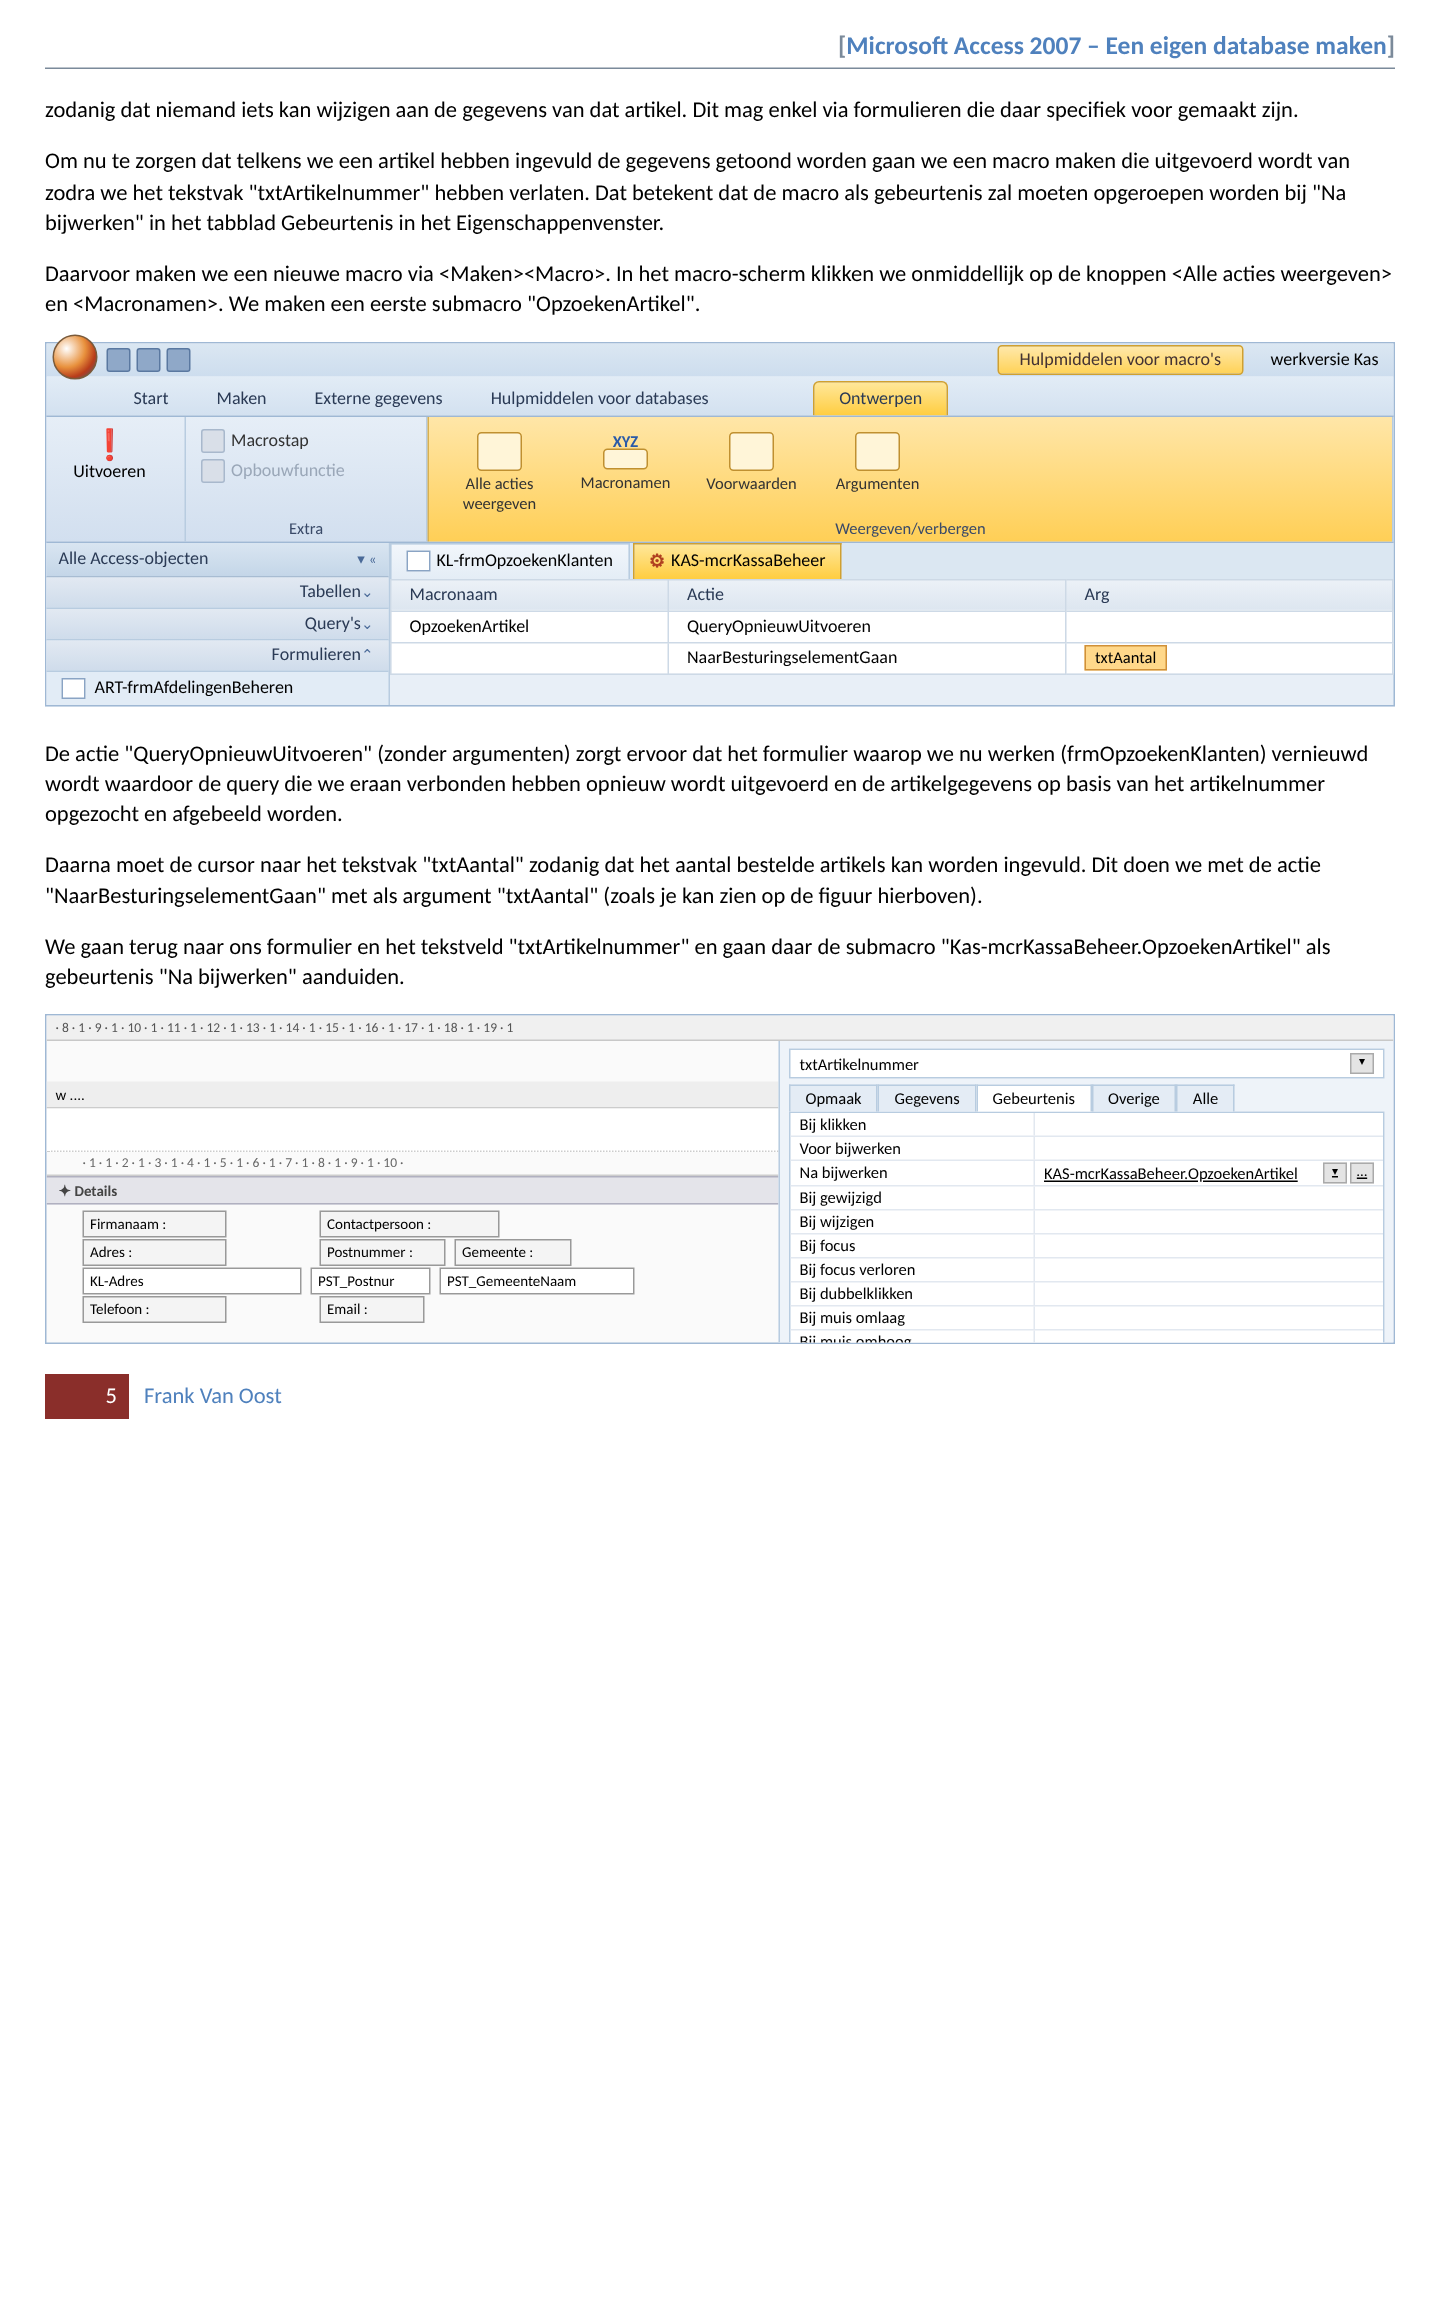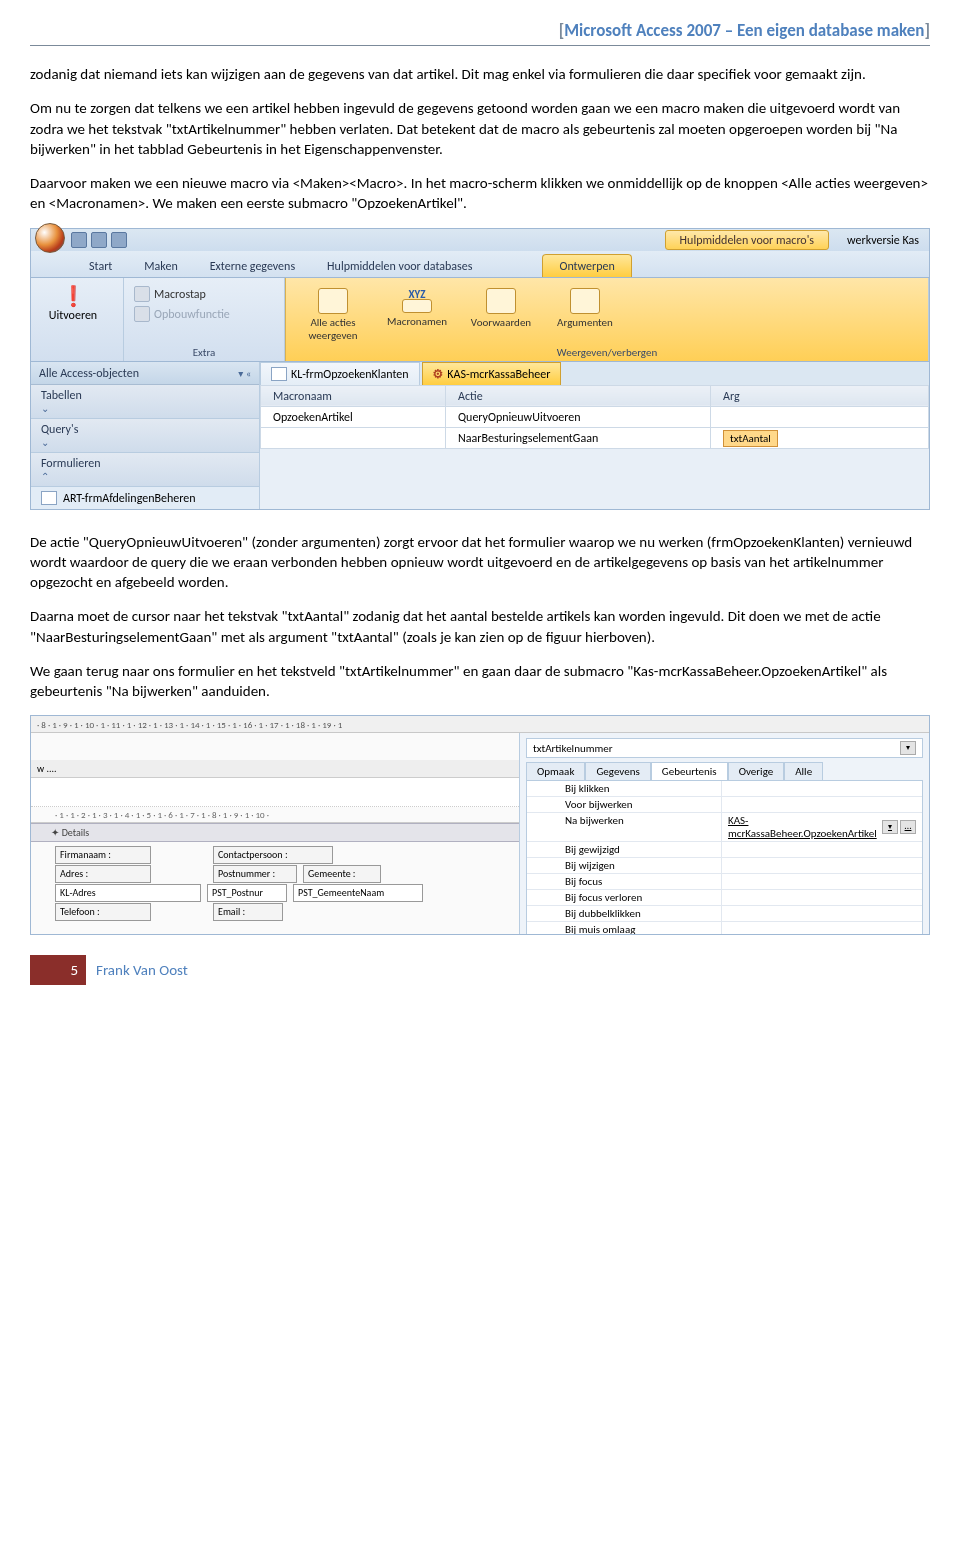--- a/index.html
+++ b/index.html
@@ -104,21 +104,21 @@
     background: linear-gradient(#d9e5f1,#c4d6e8);
     border-bottom:1px solid #a8bcd2;
     padding:4px 8px; display:flex; justify-content:space-between; align-items:center;
     color:#2a3a55; font-size:12px;
   }
   .chev { color:#4a6a98; font-size:10px; }
   .nav-section {
     background: linear-gradient(#e2e9f2,#cfdceb);
     border-bottom:1px solid #b8cce0;
     padding:3px 10px; display:flex; justify-content:flex-end;
-    font-size:12px; color:#2a3a55;flex-direction:column;
+    font-size:12px; color:#2a3a55;
   }
   .nav-list-item { padding:4px 10px; font-size:12px; display:flex; align-items:center; gap:6px; }
   .form-icon { width:14px; height:12px; background:#fff; border:1px solid #8aa4c4; }
 
   .doc-area { flex:1; }
   .doc-tabs {
     display:flex; background:#dbe7f2;
   }
   .doc-tab {
     padding:4px 10px; border:1px solid #b8cce0; border-bottom:none;
@@ -150,21 +150,21 @@
     overflow:hidden;
   }
   .ruler-top {
     position:absolute; top:0; left:0; right:0; height:16px;
     background:#f0f0f0; border-bottom:1px solid #c8c8c8;
     font-size:9px; color:#555; padding-left:6px;
     display:flex; align-items:center; gap:12px;
     white-space:nowrap;
   }
   .design-left { width:488px; padding-top:18px; }
-  .detail-bar { background:#e4e4ea; border-top:1px solid #b0b0c0; border-bottom:1px solid #b0b0c0; padding:2px 20px; font-size:10px; color:#444; }
+  .detail-bar { background:#e4e4ea; border-top:1px solid #b0b0c0; border-bottom:1px solid #b0b0c0; padding:2px 8px; font-size:10px; color:#444;font-weight:bold; }
   .w-bar { background:#eee; border-bottom:1px solid #ccc; padding:2px 6px; font-size:10px; }
   .form-labels { padding:4px 0 0 24px; }
   .form-row { display:flex; gap:6px; margin-bottom:1px; }
   .form-cell {
     border:1px solid #999; padding:1px 4px; font-size:10px; background:#fff; height:14px;
     overflow:hidden; white-space:nowrap;
   }
   .form-cell.lbl { background:#f4f4f4; }
 
   .props-pane {
@@ -172,21 +172,21 @@
   }
   .props-title-row {
     background:#fff; border:1px solid #b8cce0; margin:4px 6px; padding:2px 6px;
     display:flex; justify-content:space-between; align-items:center;
   }
   .props-tabs { display:flex; margin:2px 6px 0 6px; }
   .props-tab { border:1px solid #b8cce0; border-bottom:none; padding:2px 10px; font-size:11px; background:#e4ecf5; }
   .props-tab.active { background:#fff; }
   .props-list { background:#fff; border:1px solid #b8cce0; margin:0 6px; }
   .props-list-row { display:flex; border-bottom:1px solid #e2e8f0; font-size:11px; }
-  .props-list-row .k { width:150px; padding:1px 6px;margin-left:32px; }
+  .props-list-row .k { width:150px; padding:1px 6px; }
   .props-list-row .v { flex:1; padding:1px 6px; border-left:1px solid #e2e8f0; display:flex; align-items:center; justify-content:space-between;text-decoration:underline; }
   .dd-arrow { width:14px; height:12px; background:#e4e4e4; border:1px solid #aaa; text-align:center; font-size:8px; line-height:10px; }
   .ellipsis-btn { width:14px; height:12px; background:#e4e4e4; border:1px solid #aaa; text-align:center; font-size:10px; line-height:10px; margin-left:2px;}
 
   .footer {
     margin-top:20px;
     display:flex;
     align-items:center;
   }
   .footer-box {

